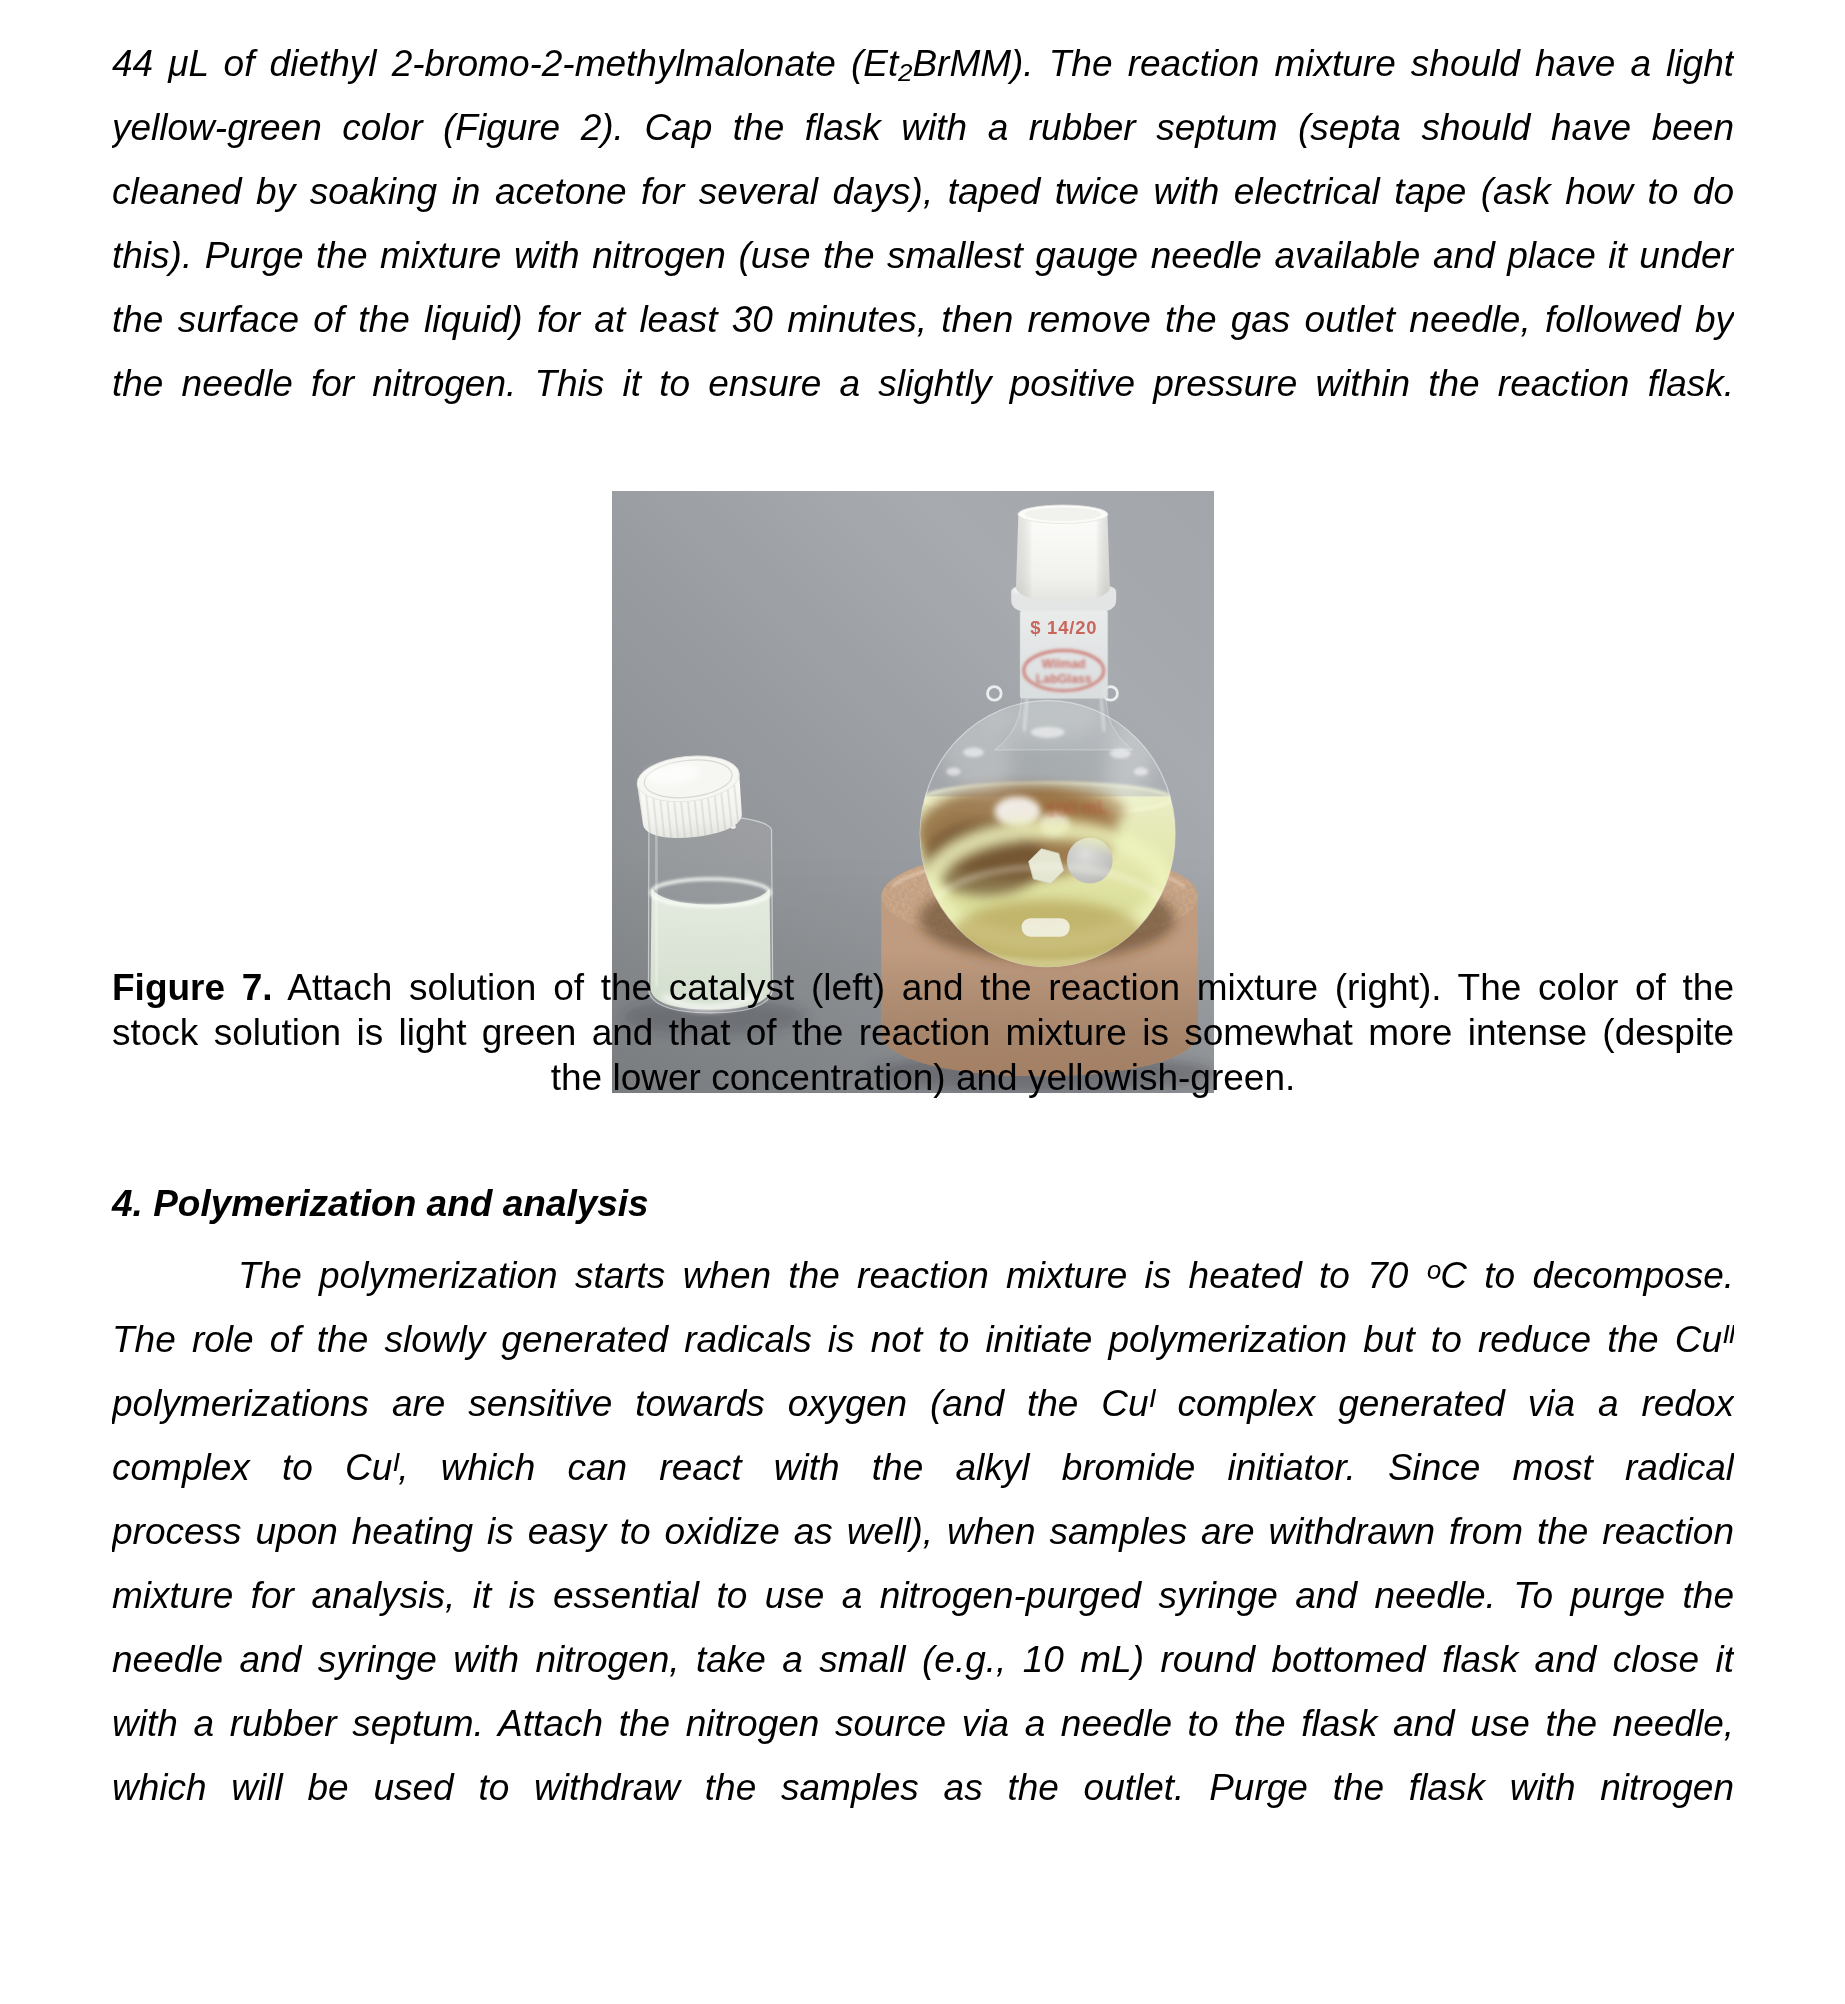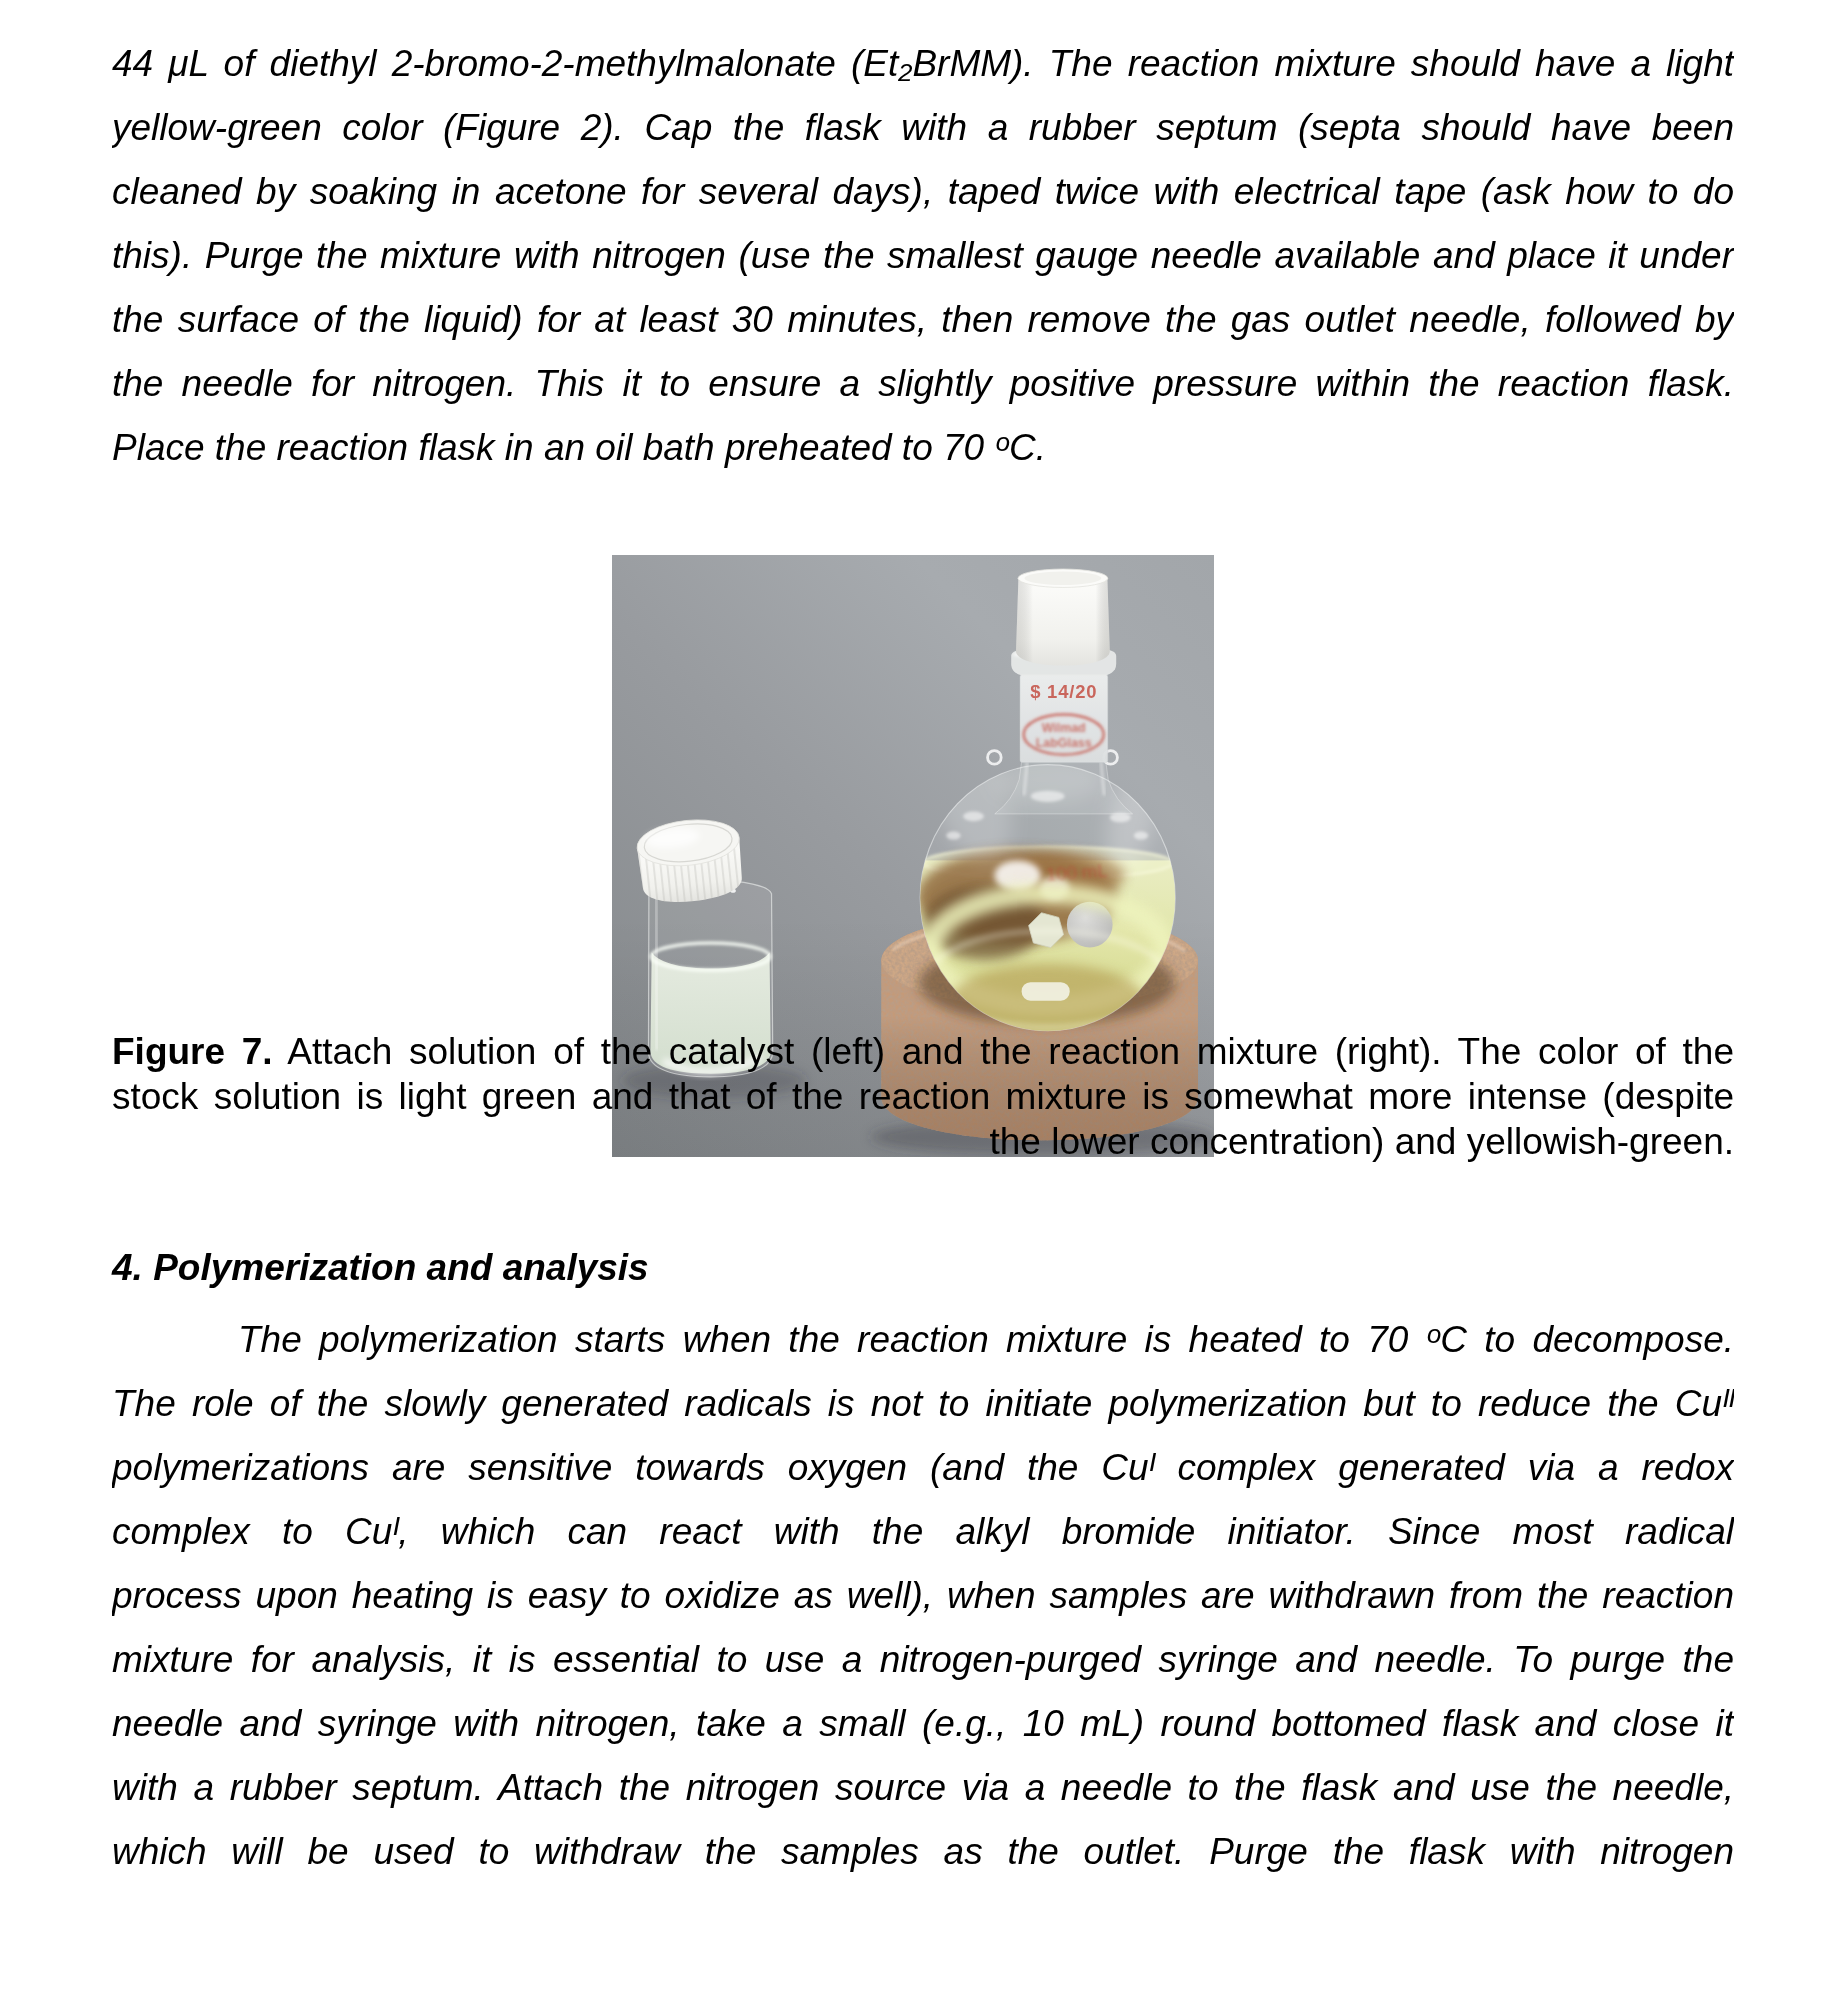--- a/index.html
+++ b/index.html
@@ -19,21 +19,21 @@
     text-align:justify;
     font-style:italic;
   }
   .line.j::after { content:""; display:inline-block; width:100%; height:0; }
   .line.last { text-align:left; white-space:nowrap; }
   .cline {
     font-size:37px; line-height:45px; height:45px; overflow:hidden;
     text-align:justify;
   }
   .cline.j::after { content:""; display:inline-block; width:100%; height:0; }
-  .cline.last { text-align:right; white-space:nowrap; }
+  .cline.last { text-align:center; white-space:nowrap; }
   .b { font-weight:bold; }
   .indent { text-indent:126px; }
   .figure-photo {
     width:602px; height:434px;
     margin:75px 0 0 500px;
     line-height:0;
   }
   .caption { margin-top:40px; }
   .heading {
     margin:72px 0 0 0;
@@ -50,21 +50,20 @@
 
 <main class="doc">
 
   <section>
     <div class="line j">44 μL of diethyl 2-bromo-2-methylmalonate (Et₂BrMM). The reaction mixture should have a light</div>
     <div class="line j">yellow-green color (Figure 2). Cap the flask with a rubber septum (septa should have been</div>
     <div class="line j">cleaned by soaking in acetone for several days), taped twice with electrical tape (ask how to do</div>
     <div class="line j">this). Purge the mixture with nitrogen (use the smallest gauge needle available and place it under</div>
     <div class="line j">the surface of the liquid) for at least 30 minutes, then remove the gas outlet needle, followed by</div>
     <div class="line j">the needle for nitrogen.  This it to ensure a slightly positive pressure within the reaction flask.</div>
-    <div class="line last">Place the reaction flask in an oil bath preheated to 70 ᵒC.</div>
   </section>
 
   <figure class="figure-photo" style="margin-block:75px 0;margin-inline:500px 0;">
     <svg class="photo-svg" width="602" height="602" viewBox="0 0 1502 1502">
       <defs>
         <linearGradient id="bgGrad" x1="0" y1="1" x2="1" y2="0">
           <stop offset="0" stop-color="#83878a"></stop>
           <stop offset="0.45" stop-color="#989b9f"></stop>
           <stop offset="0.75" stop-color="#a7abaf"></stop>
           <stop offset="1" stop-color="#a2a6aa"></stop>

